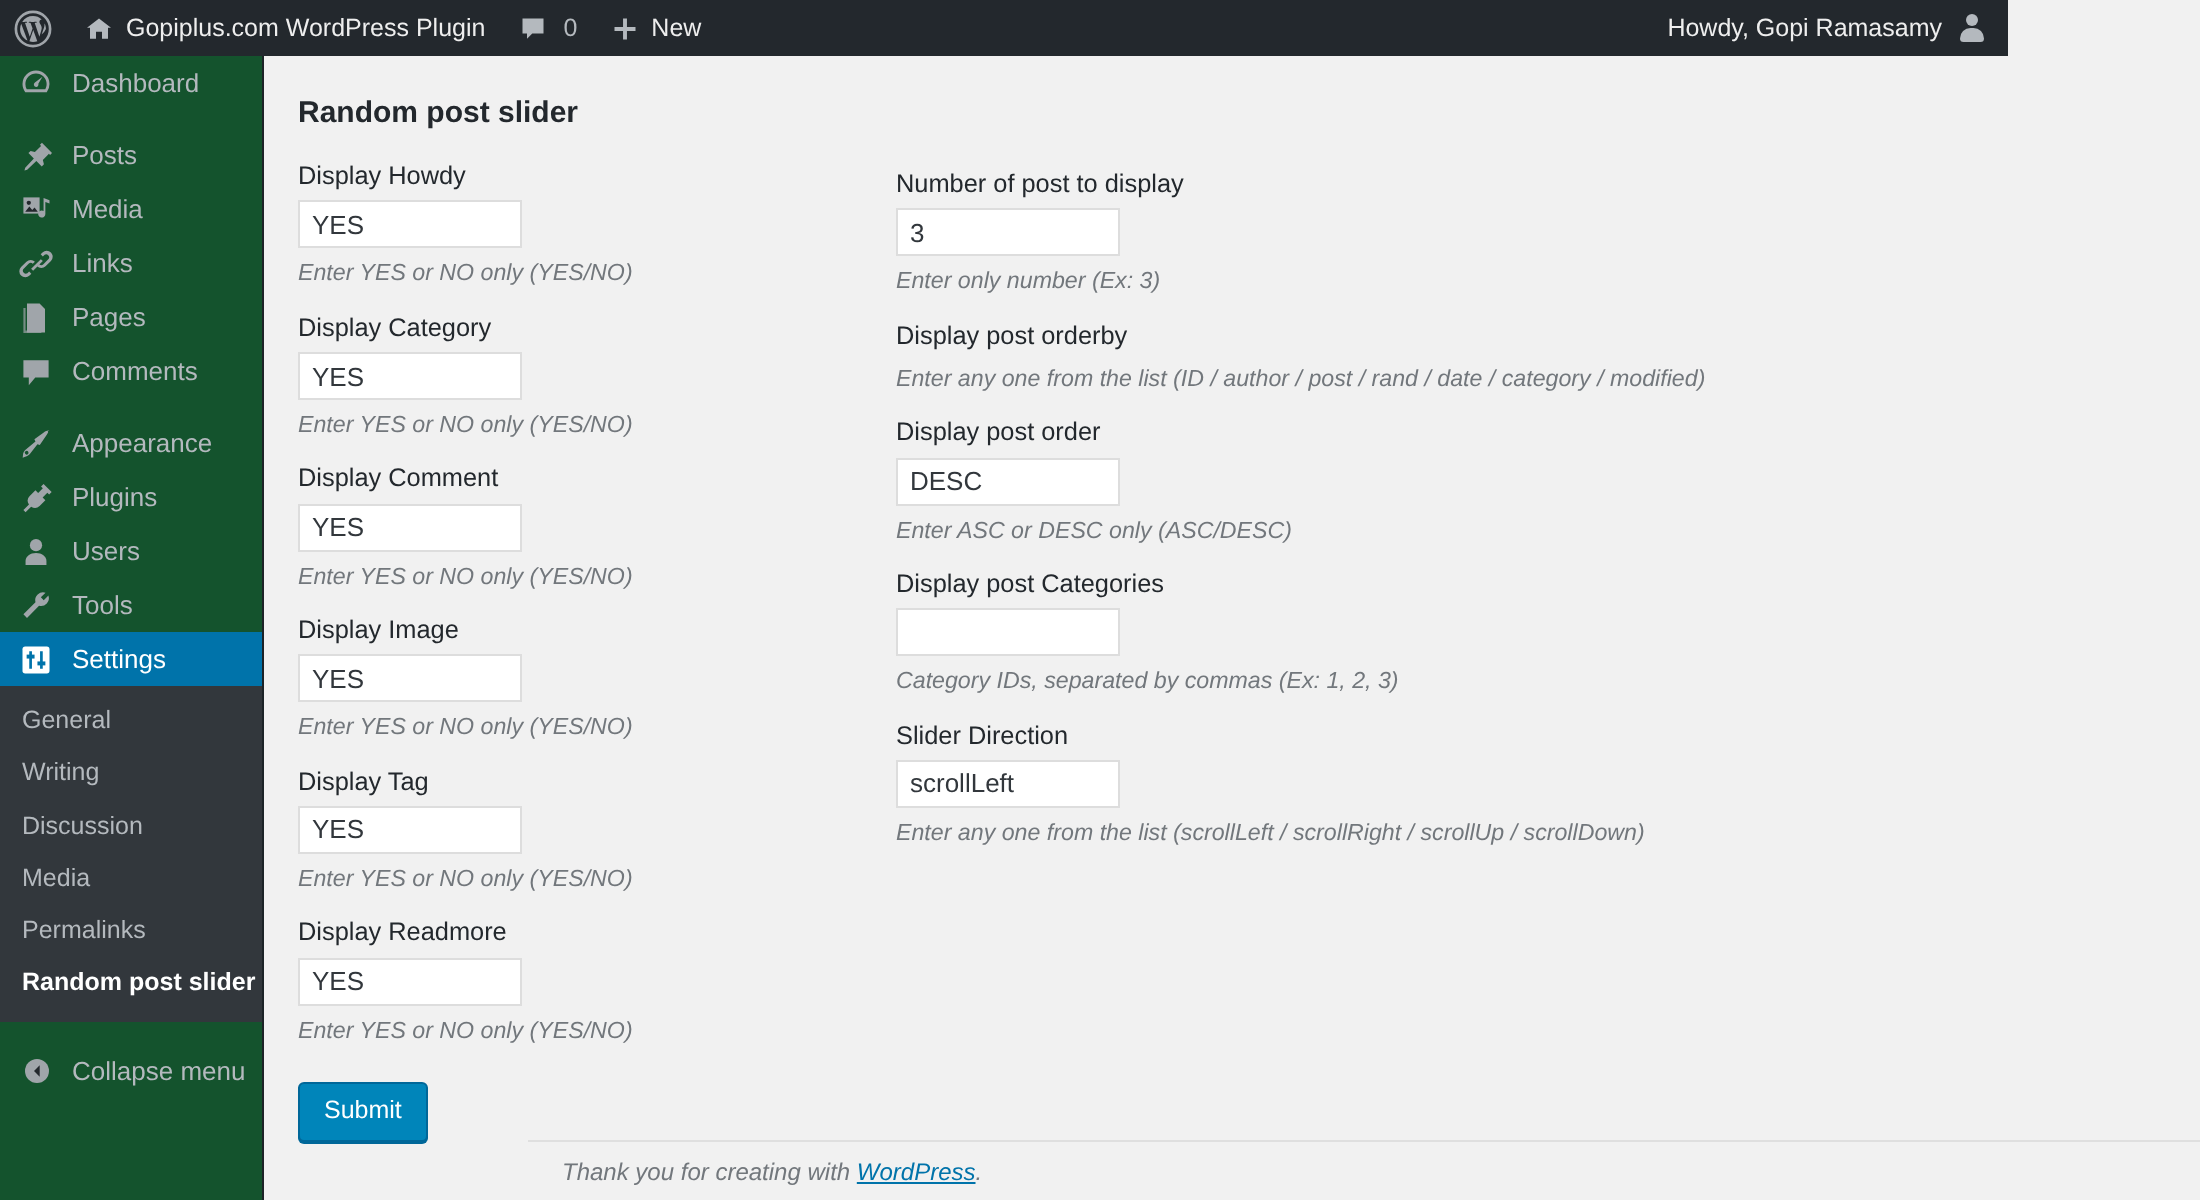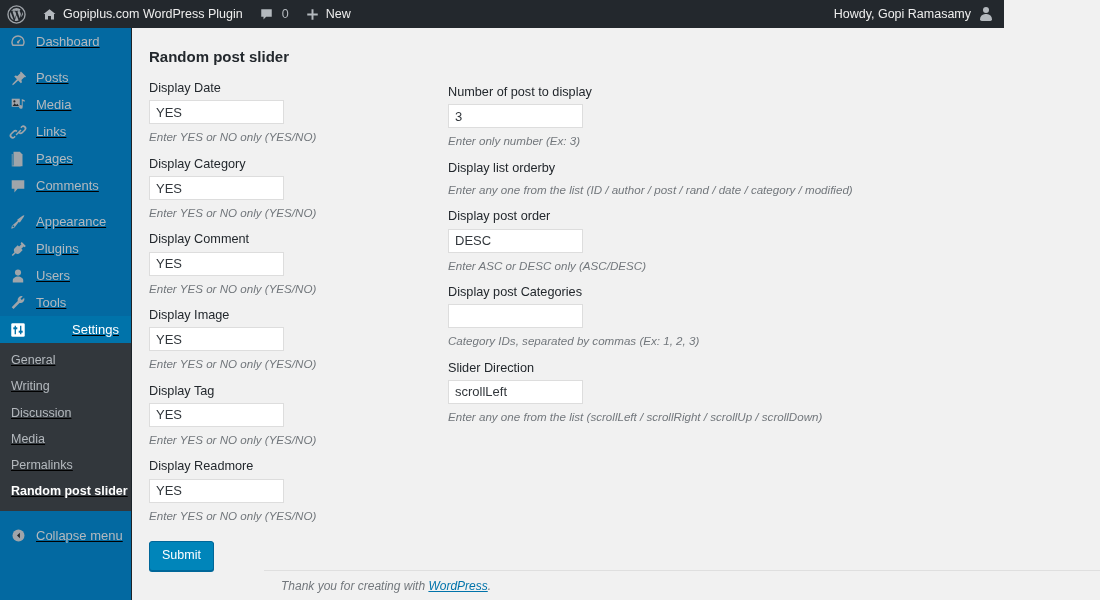--- a/index.html
+++ b/index.html
@@ -43,22 +43,21 @@
   .ab-avatar::after {
     content: ""; position: absolute; left: 2px; top: 8px;
     width: 12px; height: 7px; border-radius: 6px 6px 2px 2px; background: #b4b9be;
   }
   .ab-count { color: #b4b9be; margin-left: 2px; }
 
   
   #sidebar {
     position: absolute; top: 28px; left: 0;
     width: 134px; height: 572px;
-    background: #0369a1;
-    text-decoration: underline;
+    background: #14532d;
   }
   .menu-item {
     position: relative;
     display: flex; align-items: center;
     height: 100%;
     padding: 0 0 0 8px;
     color: #b4b9be;
     font-size: 13px;
     text-decoration: none;
     line-height: 1;
@@ -66,21 +65,21 @@
   .menu-row { height: 27px; position: relative; }
   .menu-row.sep-top { margin-top: 9px; }
   .menu-item .m-ico {
     width: 20px; height: 20px;
     margin-right: 8px;
     display: inline-flex; align-items: center; justify-content: center;
     flex: 0 0 20px;
   }
   .menu-item .m-ico svg { display: block; }
   .menu-row.current .menu-item {
-    background: #0073aa; color: #fff; font-weight: normal; gap: 36px;
+    background: #0073aa; color: #fff; font-weight: normal;
   }
   .menu-row.current .menu-item::after {
     content: ""; position: absolute; right: -8px; top: 50%;
     margin-top: -8px; border: 8px solid transparent;
     border-right-color: #f1f1f1;
   }
   #submenu {
     background: #32373c;
     padding: 4px 0 6px 0;
   }
@@ -123,21 +122,21 @@
   .col-left { left: 0; width: 290px; }
   .col-right { left: 299px; top: 4px; width: 600px; }
 
   .field { margin-bottom: 0; }
   .field-label {
     font-size: 12.7px; color: #23282d;
     line-height: 1.45; margin: 0 0 3px 0; display: block;
   }
   .field input[type=text] {
     display: block;
-    width: 135px; height: 24px;
+    width: 112px; height: 24px;
     padding: 2px 6px;
     border: 1px solid #ddd;
     background: #fff;
     color: #32373c;
     font-family: "Liberation Sans", sans-serif;
     font-size: 13px;
     line-height: 20px;
     border-radius: 0;
     outline: none;
     box-shadow: none;
@@ -377,21 +376,21 @@
 <div id="content">
   <div id="wrap">
 
     <h1 class="page-title">Random post slider</h1>
 
     <div class="columns">
 
       <div class="col col-left">
 
         <div class="field">
-          <label class="field-label">Display Date</label>
+          <label class="field-label">Display Howdy</label>
           <input type="text" value="YES" style="">
           <span class="field-hint">Enter YES or NO only (YES/NO)</span>
         </div>
 
         <div class="field">
           <label class="field-label">Display Category</label>
           <input type="text" value="YES" style="">
           <span class="field-hint">Enter YES or NO only (YES/NO)</span>
         </div>
 
@@ -423,21 +422,21 @@
       <div class="col col-right">
 
 
         <div class="field">
           <label class="field-label">Number of post to display</label>
           <input type="text" value="3" style="">
           <span class="field-hint">Enter only number (Ex: 3)</span>
         </div>
 
         <div class="field">
-          <label class="field-label">Display list orderby</label>
+          <label class="field-label">Display post orderby</label>
           <span class="field-hint">Enter any one from the list (ID / author / post / rand / date / category / modified)</span>
         </div>
 
         <div class="field">
           <label class="field-label">Display post order</label>
           <input type="text" value="DESC" style="">
           <span class="field-hint">Enter ASC or DESC only (ASC/DESC)</span>
         </div>
 
         <div class="field">

